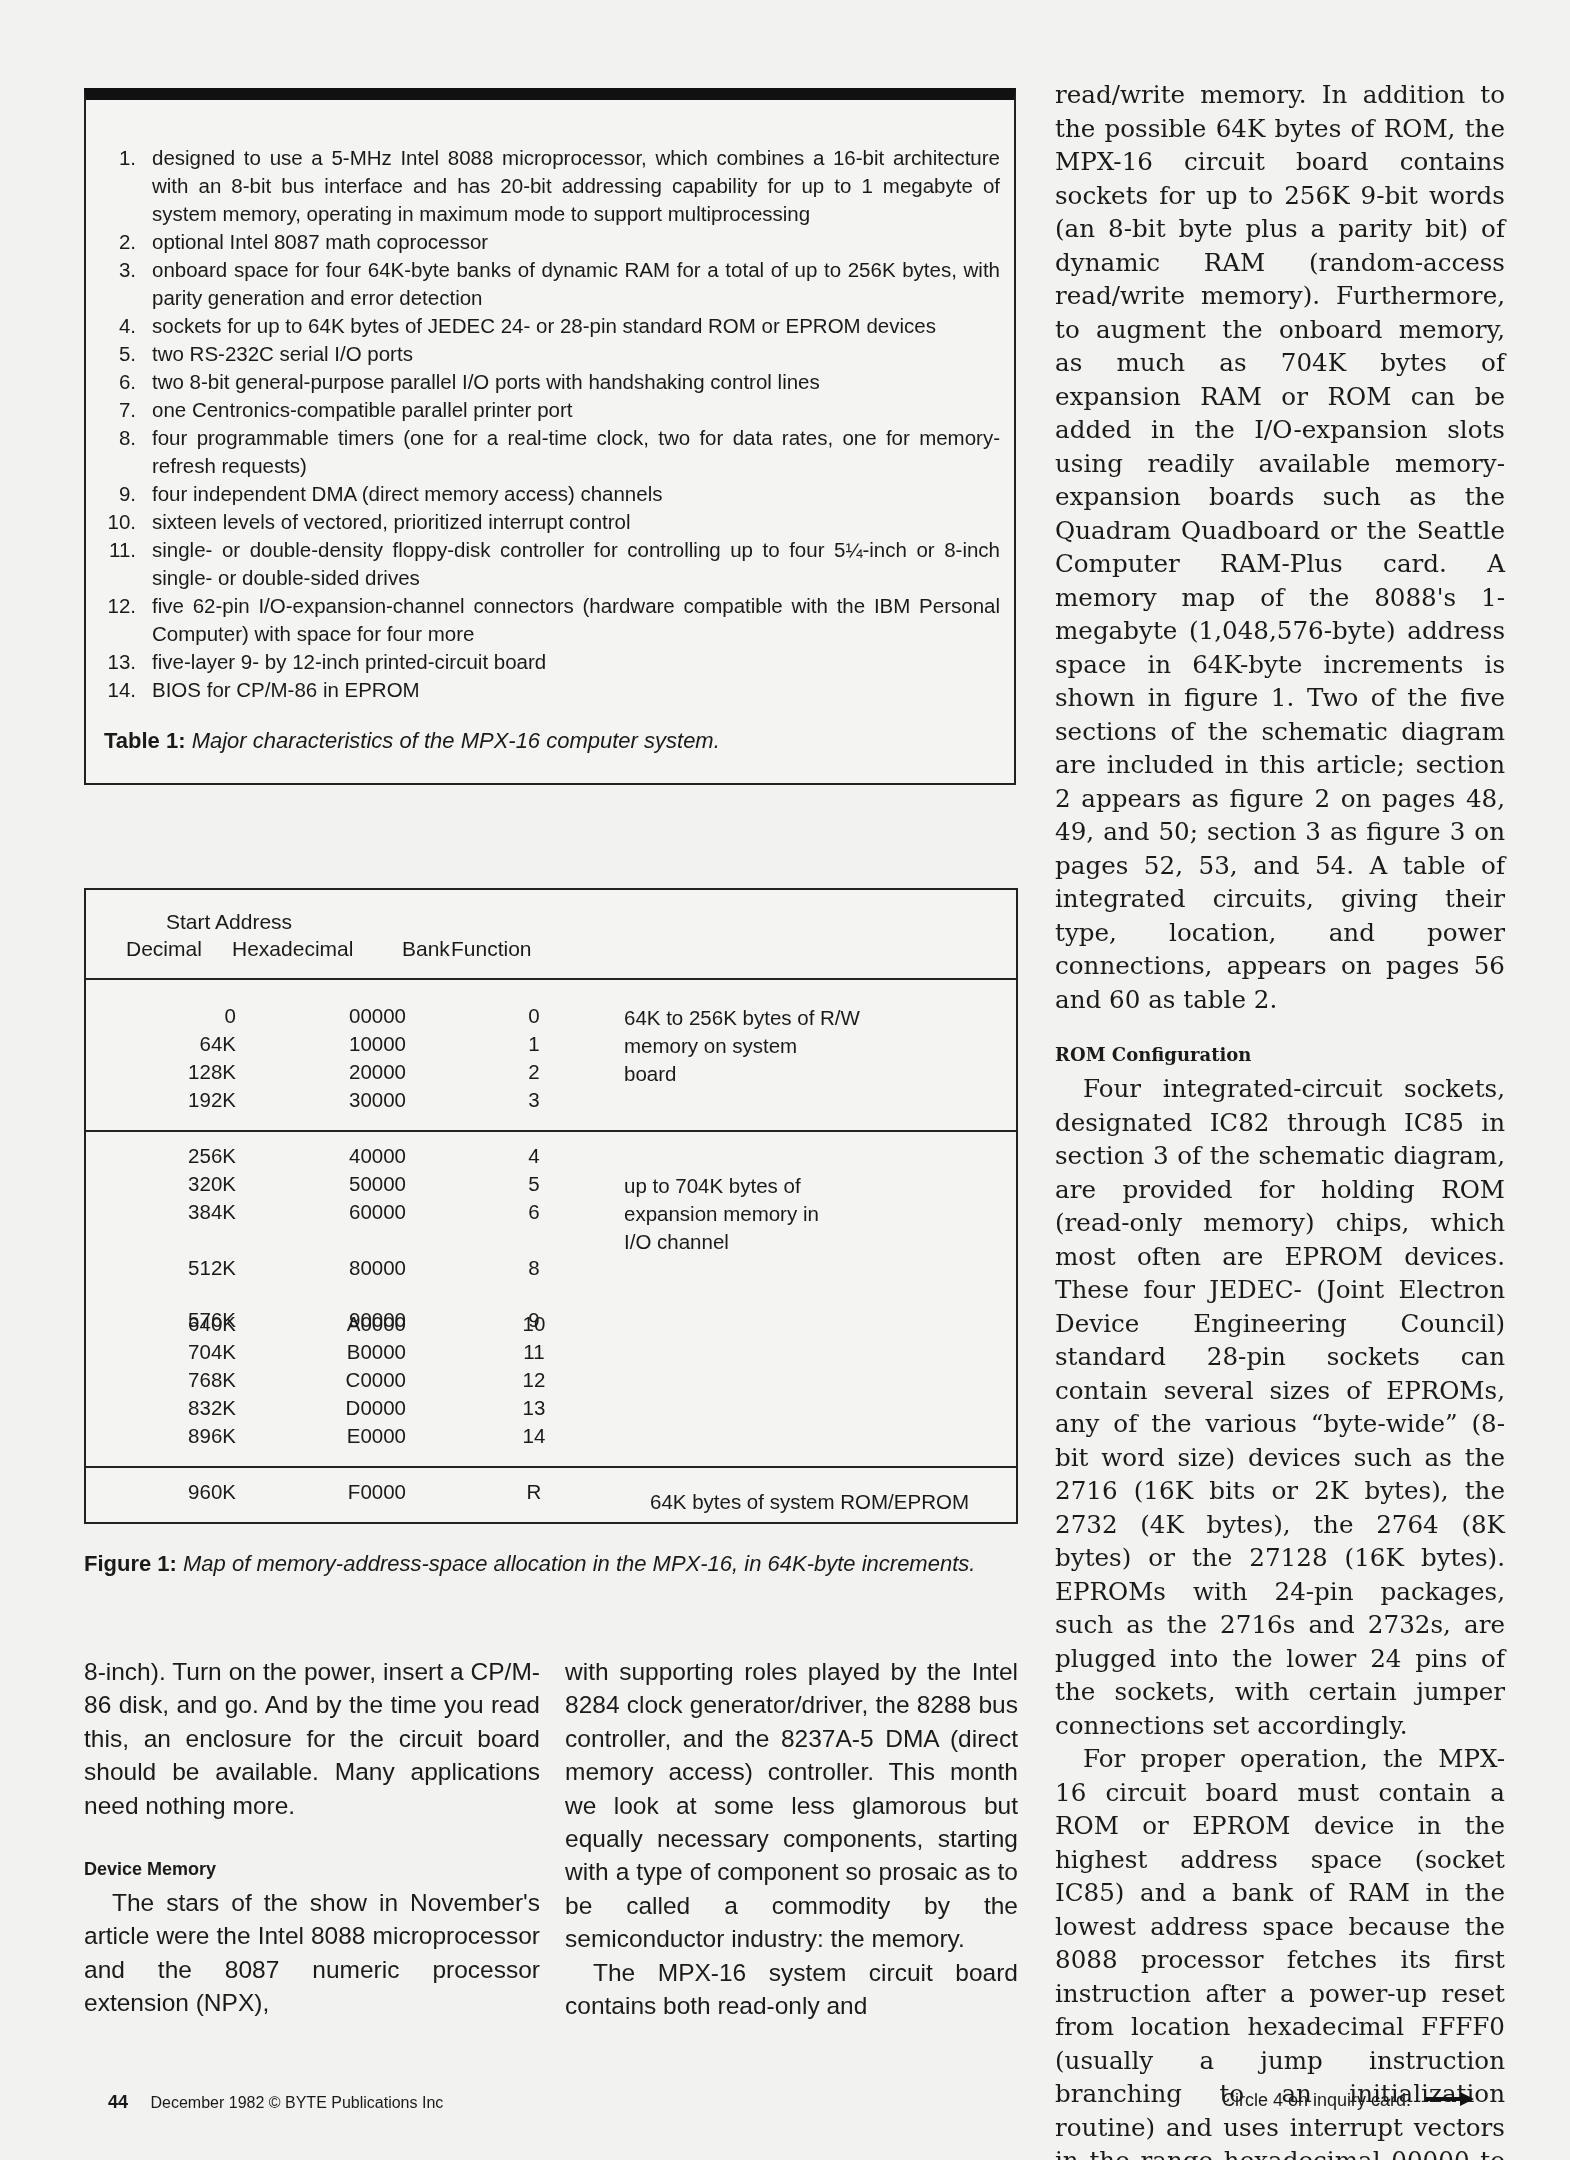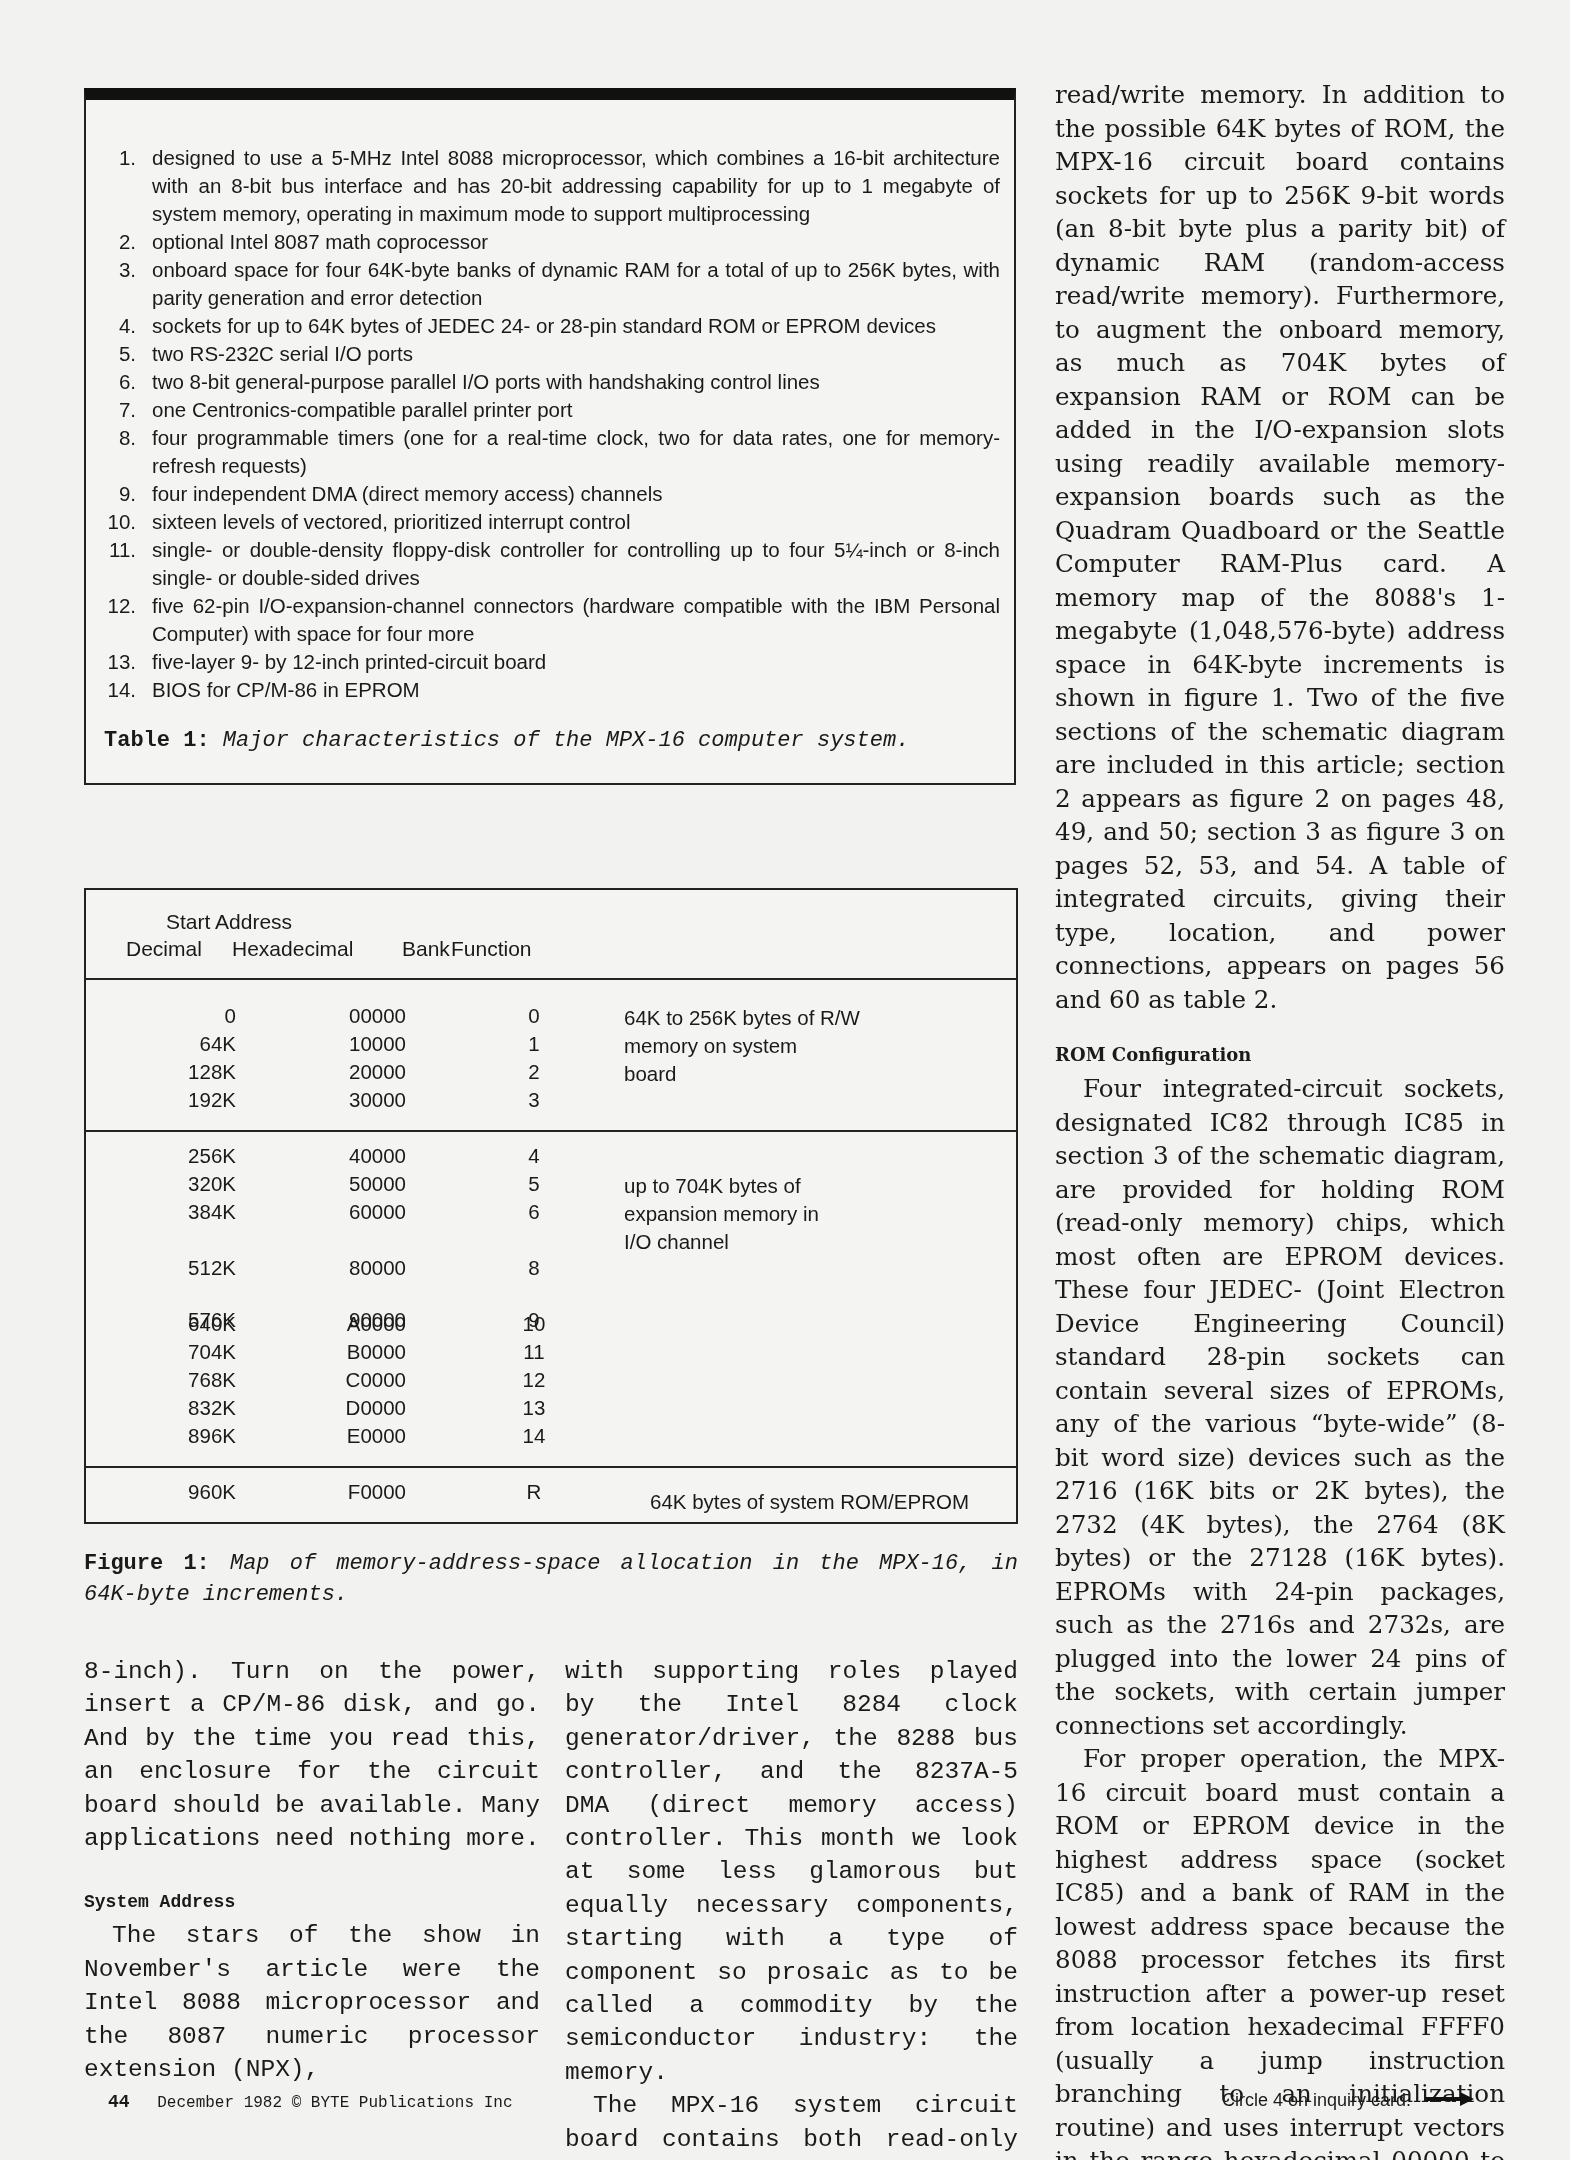--- a/index.html
+++ b/index.html
@@ -1,19 +1,19 @@
 <!DOCTYPE html>
 <html><head>
 <meta charset="utf-8">
 <style>
   html,body{margin:0;padding:0;}
   body{width:1570px;height:2160px;background:#f2f2f0;position:relative;overflow:hidden;color:#1a1a1a;}
   .sans{font-family:"Liberation Sans","DejaVu Sans",sans-serif;}
   .serif{font-family:"DejaVu Serif","Liberation Serif",serif;}
-  .lserif{font-family:Liberation Mono, monospace;}
+  .lserif{font-family:Liberation Sans, sans-serif;}
 
   
   #table1{position:absolute;left:84px;top:88px;width:932px;height:697px;border:2px solid #222;border-top:12px solid #111;box-sizing:border-box;background:#f4f4f2;}
   #table1 ol{list-style:none;margin:0;padding:0;position:absolute;left:0;top:44px;width:100%;}
   #table1 li{position:relative;font-size:20.5px;line-height:28px;padding-left:66px;padding-right:14px;text-align:justify;}
   #table1 li .num{position:absolute;left:0;width:50px;text-align:right;}
   #table1 .caption{position:absolute;left:18px;top:628px;font-size:22px;}
   .cap-label{font-weight:bold;font-style:normal;}
   .cap-text{font-style:italic;}
 
@@ -172,21 +172,21 @@
 </div>
 
 <div id="fig1-caption" class="lserif">
   <span class="cap-label">Figure 1:</span>
   <span class="cap-text">Map of memory-address-space allocation in the MPX-16, in 64K-byte increments.</span>
 </div>
 
 <div id="col-left" class="col lserif">
   <p>8-inch). Turn on the power, insert a CP/M-86 disk, and go. And by the time you read this, an enclosure for the circuit board should be available. Many applications need nothing more.</p>
   <p style="height:30px;"></p>
-  <h3 class="heading">System Address</h3>
+  <h3 class="heading">Device Memory</h3>
   <p class="indent">The stars of the show in November's article were the Intel 8088 microprocessor and the 8087 numeric processor extension (NPX),</p>
 </div>
 
 <div id="col-mid" class="col lserif">
   <p>with supporting roles played by the Intel 8284 clock generator/driver, the 8288 bus controller, and the 8237A-5 DMA (direct memory access) controller. This month we look at some less glamorous but equally necessary components, starting with a type of component so prosaic as to be called a commodity by the semiconductor industry: the memory.</p>
   <p class="indent">The MPX-16 system circuit board contains both read-only and</p>
 </div>
 
 <div id="col-right" class="col serif">
   <p>read/write memory. In addition to the possible 64K bytes of ROM, the MPX-16 circuit board contains sockets for up to 256K 9-bit words (an 8-bit byte plus a parity bit) of dynamic RAM (random-access read/write memory). Furthermore, to augment the onboard memory, as much as 704K bytes of expansion RAM or ROM can be added in the I/O-expansion slots using readily available memory-expansion boards such as the Quadram Quadboard or the Seattle Computer RAM-Plus card. A memory map of the 8088's 1-megabyte (1,048,576-byte) address space in 64K-byte increments is shown in figure 1. Two of the five sections of the schematic diagram are included in this article; section 2 appears as figure 2 on pages 48, 49, and 50; section 3 as figure 3 on pages 52, 53, and 54. A table of integrated circuits, giving their type, location, and power connections, appears on pages 56 and 60 as table 2.</p>

